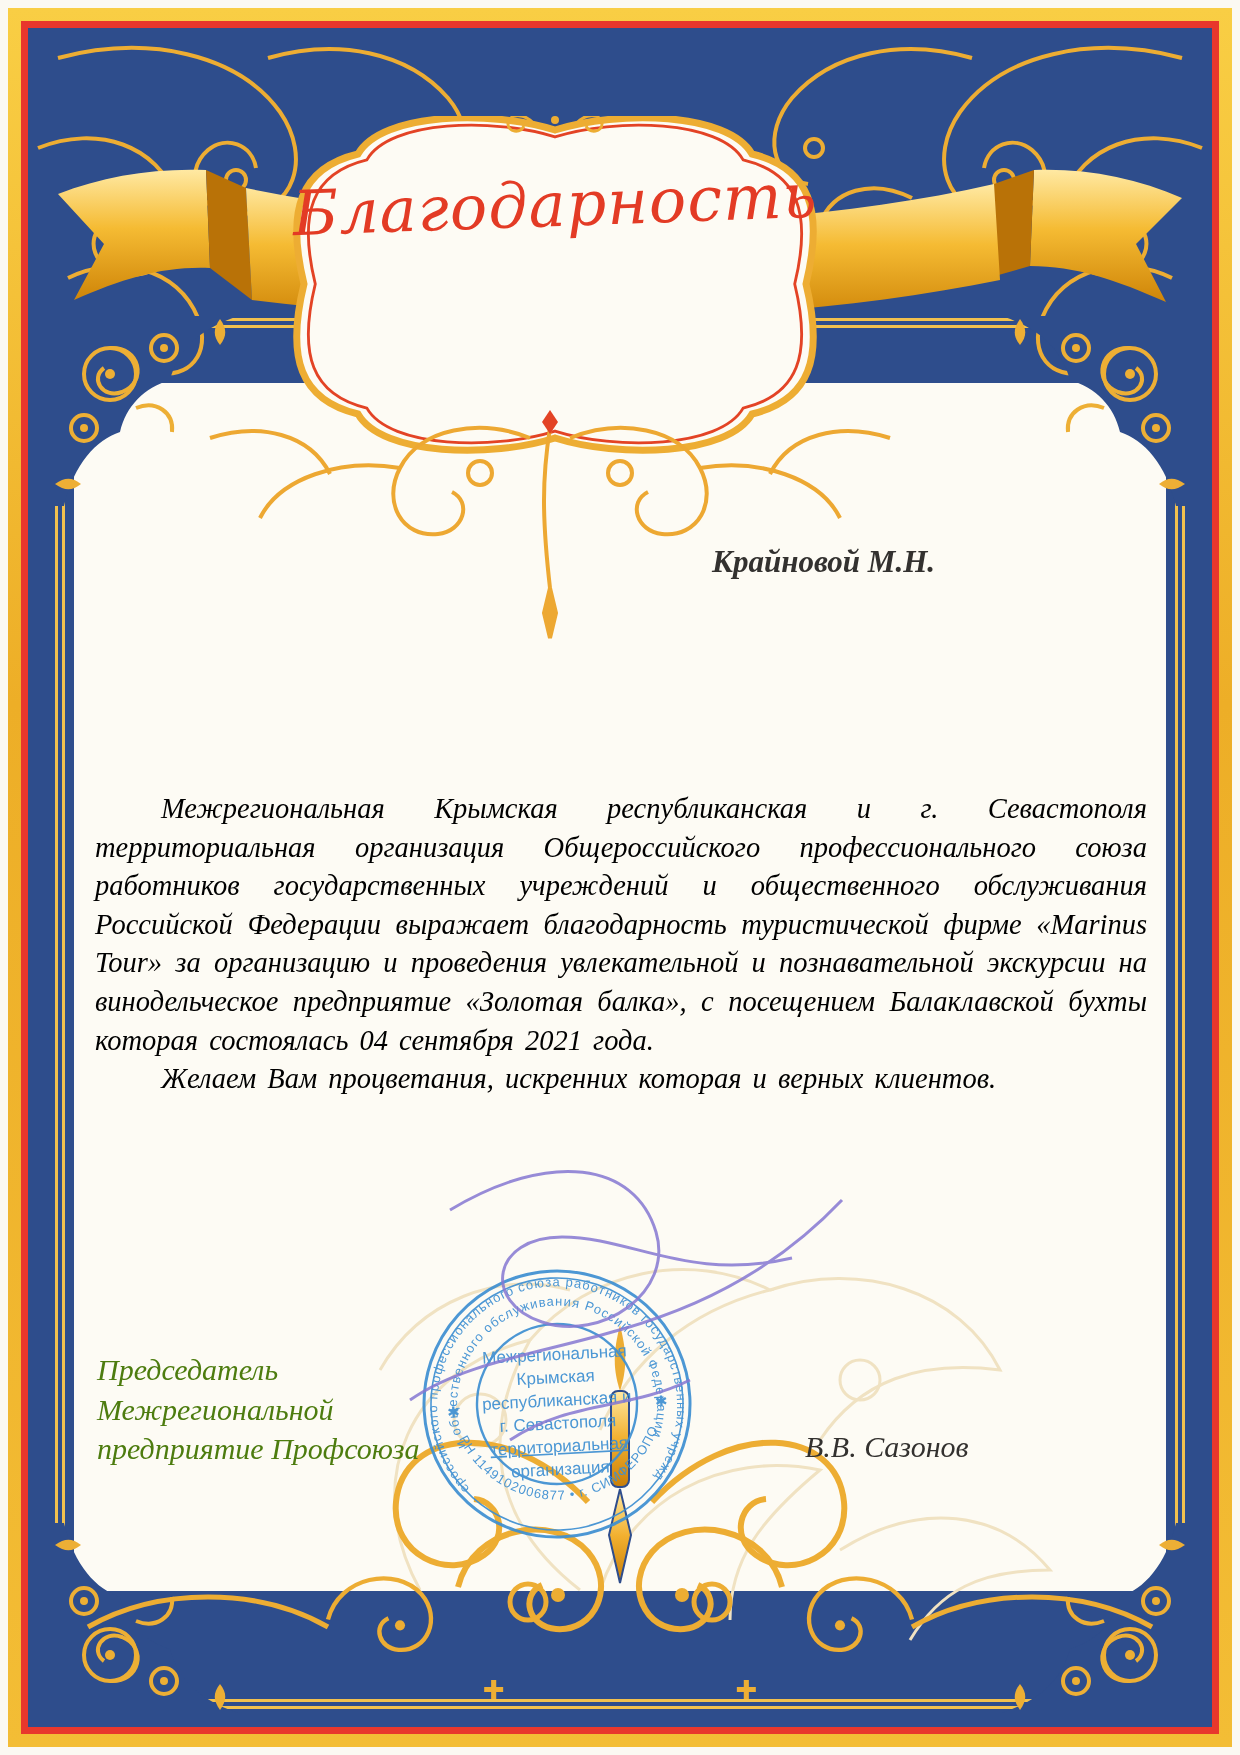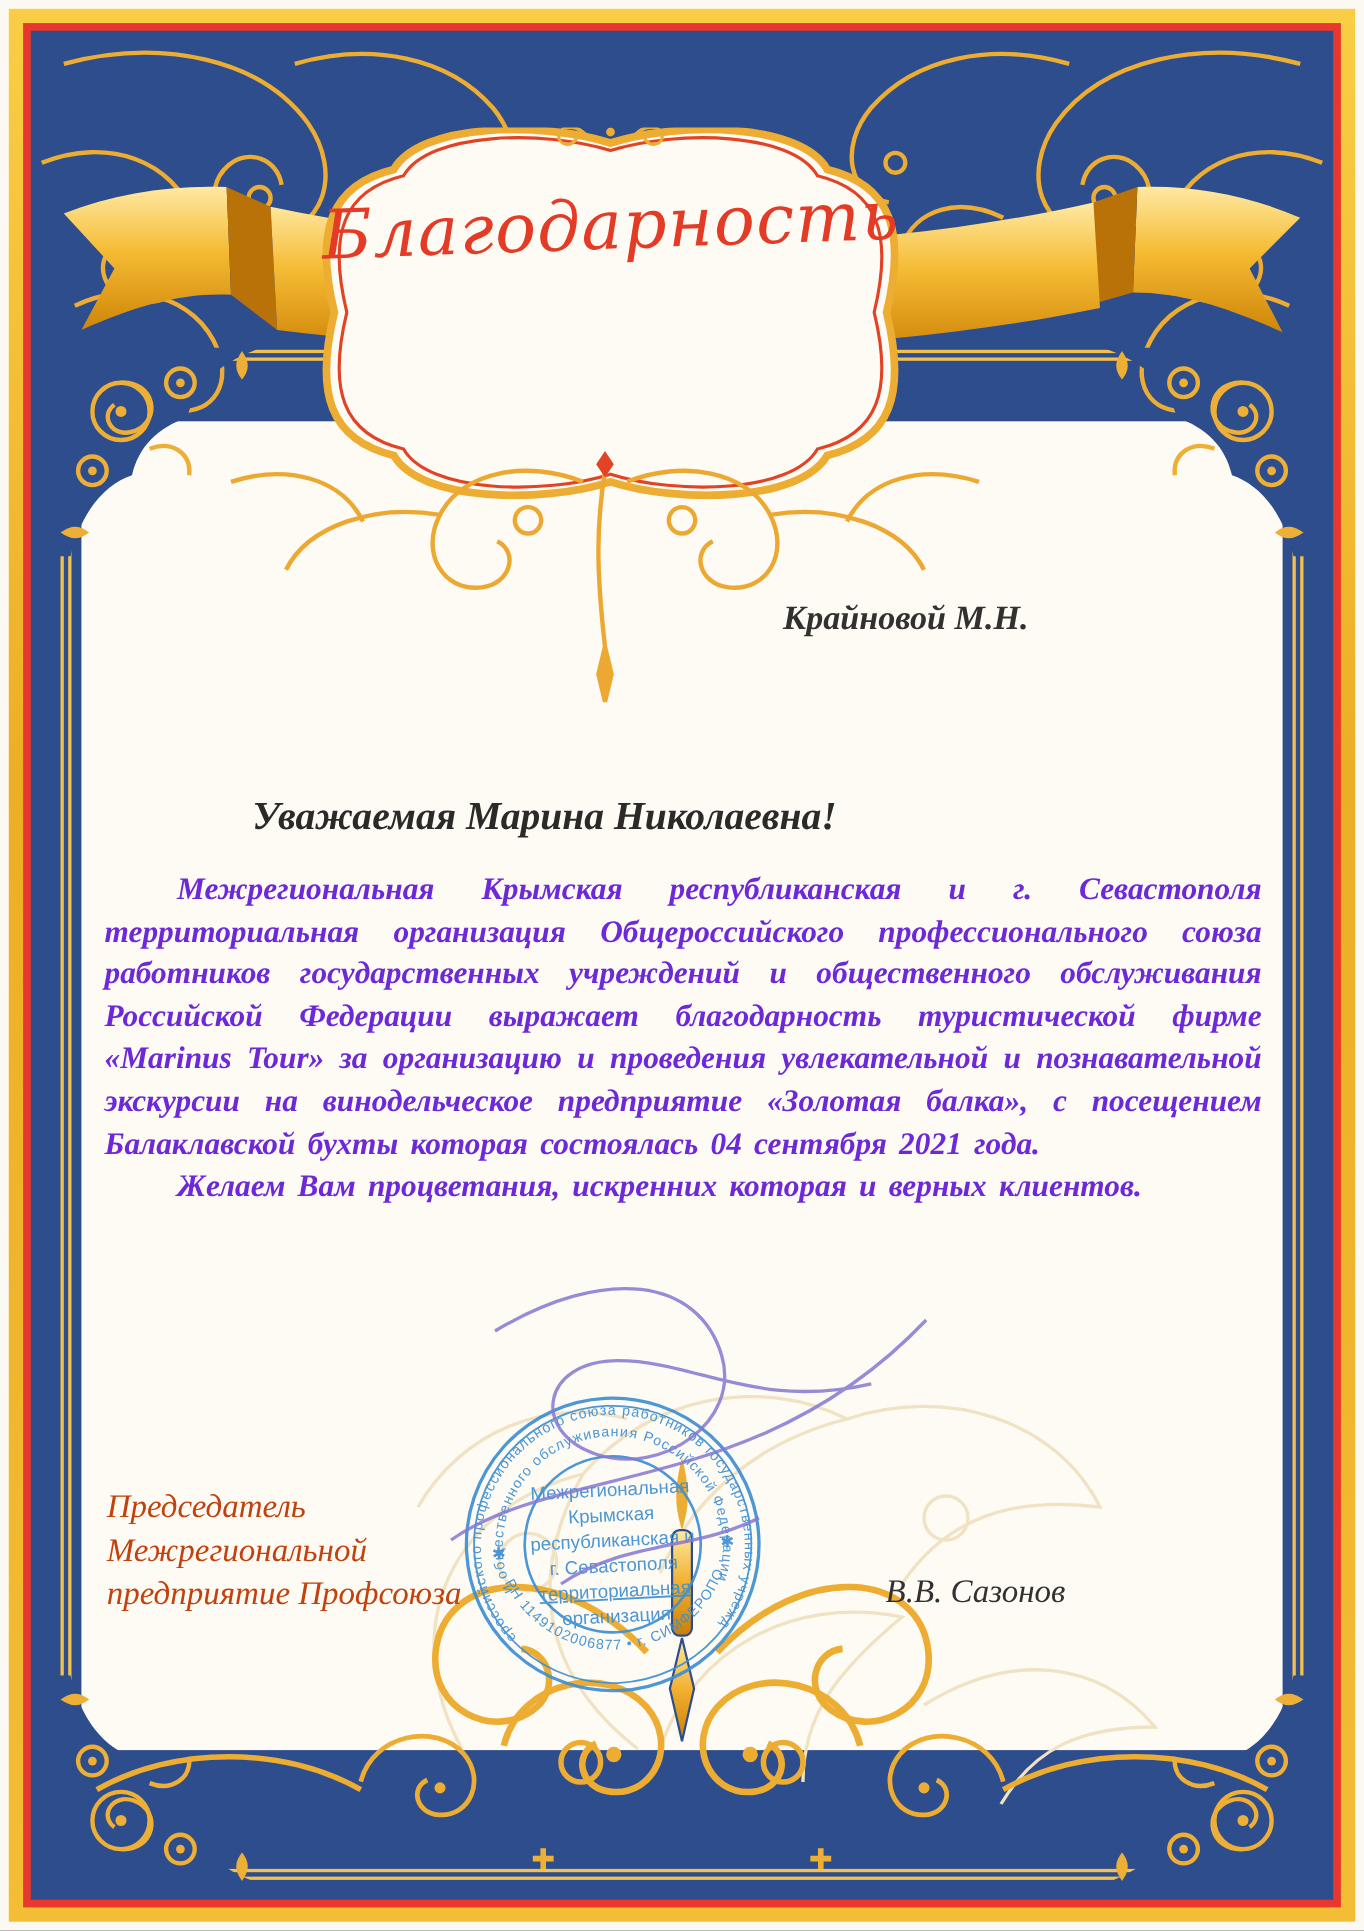--- a/index.html
+++ b/index.html
@@ -36,27 +36,27 @@
   .addressee{
     position:absolute;left:0;right:305px;top:512px;text-align:right;
     font-size:31px;font-weight:bold;font-style:italic;color:#33312f;margin-top:32px;
   }
   .salutation{
     position:absolute;left:95px;width:800px;top:721px;text-align:center;
     font-size:36px;font-weight:bold;font-style:italic;color:#2c2a28;
   }
   .body-text{
     position:absolute;left:95px;right:93px;top:790px;
-    font-size:28.5px;font-weight:bold;font-style:italic;color:#6d28d9;
+    font-size:28.5px;font-weight:normal;font-style:italic;color:#000000;
     text-align:justify;line-height:1.355;
   }
   .body-text p{margin:0;text-indent:66px;word-spacing:0.14em;}
   .sign-position{
     position:absolute;left:97px;top:1350px;font-size:30px;font-style:italic;
-    color:#c2410c;line-height:1.32;
+    color:#4d7c0f;line-height:1.32;
   }
   .sign-name{
     position:absolute;left:805px;top:1430px;font-size:30px;font-style:italic;color:#33312f;text-align:center;
   }
   .stamp{position:absolute;left:415px;top:1262px;width:285px;height:285px;opacity:.92;}
   .scrawl{position:absolute;left:390px;top:1140px;width:500px;height:360px;}
   .stamp-text{font-family:"Liberation Sans", sans-serif;fill:#3d8fd2;}
 </style>
 </head>
 <body>
@@ -193,21 +193,20 @@
       <path d="M550,70 C610,60 670,80 690,120"></path>
       <circle cx="330" cy="75" r="12"></circle>
       <circle cx="470" cy="75" r="12"></circle>
       <path d="M60,40 C110,24 160,36 180,76"></path>
       <path d="M740,40 C690,24 640,36 620,76"></path>
     </g>
     <path d="M400,12 l8,12 -8,12 -8,-12 z" fill="#e34325"></path>
   </svg>
 
   <div class="addressee">Крайновой М.Н.</div>
-  <div class="salutation">Уважаемая Марина Николаевна!</div>
 
   <div class="body-text">
     <p>Межрегиональная Крымская республиканская и г. Севастополя территориальная организация Общероссийского профессионального союза работников государственных учреждений и общественного обслуживания Российской Федерации выражает благодарность туристической фирме «Marinus Tour» за организацию и проведения увлекательной и познавательной экскурсии на винодельческое предприятие «Золотая балка», с посещением Балаклавской бухты которая состоялась 04 сентября 2021 года.</p>
     <p>Желаем Вам процветания, искренних которая и верных клиентов.</p>
   </div>
 
   <div class="sign-position">
     <div>Председатель</div>
     <div>Межрегиональной</div>
     <div>предприятие Профсоюза</div>

